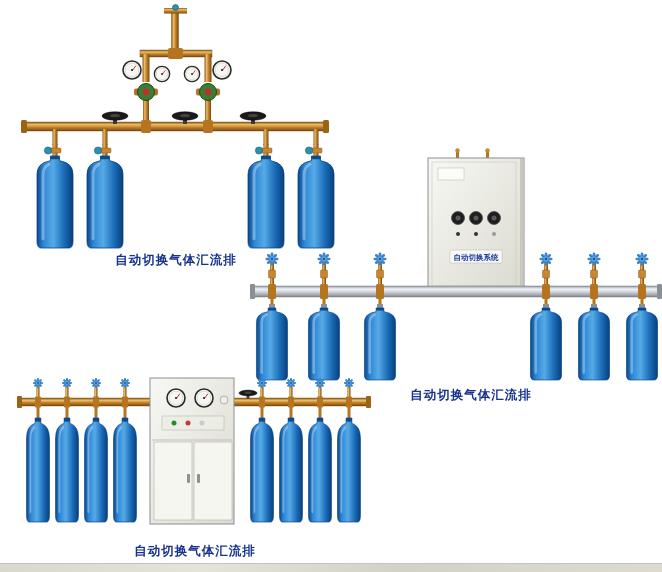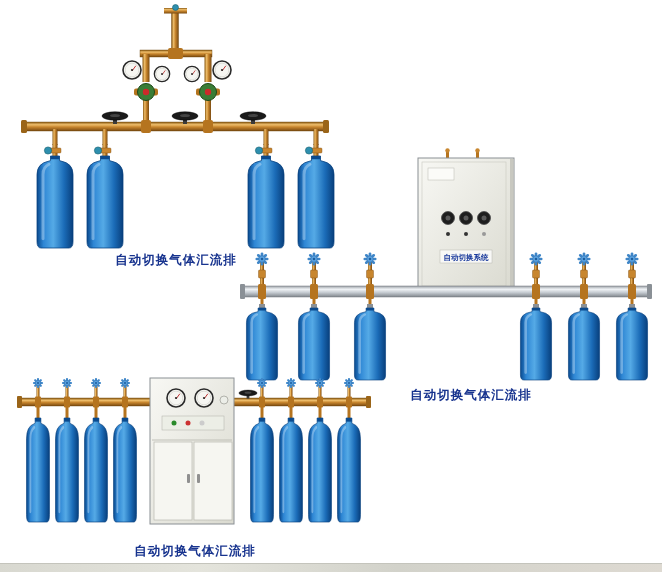--- a/index.html
+++ b/index.html
@@ -151,21 +151,21 @@
     <use href="#cylValveG" transform="translate(306,152)"></use>
 
     <use href="#bottleG" transform="translate(23,152) scale(1,0.92)"></use>
     <use href="#bottleG" transform="translate(73,152) scale(1,0.92)"></use>
     <use href="#bottleG" transform="translate(234,152) scale(1,0.92)"></use>
     <use href="#bottleG" transform="translate(284,152) scale(1,0.92)"></use>
   </svg>
 </div>
 <div class="caption" style="left:10px;top:252px;width:332px;">自动切换气体汇流排</div>
 
-<div class="figure" style="left:240px;top:148px;">
+<div class="figure" style="left:250px;top:148px;">
   <svg width="412" height="236" viewBox="0 0 412 236">
 
     <g>
       <rect x="206" y="2" width="3" height="9" fill="#b5741f"></rect>
       <rect x="236" y="2" width="3" height="9" fill="#b5741f"></rect>
       <circle cx="207.5" cy="2.5" r="2.2" fill="#c8862e"></circle>
       <circle cx="237.5" cy="2.5" r="2.2" fill="#c8862e"></circle>
       <rect x="178" y="10" width="96" height="132" fill="url(#cabGrad)" stroke="#8a8f94" stroke-width="1"></rect>
       <rect x="270" y="11" width="3.5" height="130" fill="#c8c8c0"></rect>
       <rect x="182" y="14" width="84" height="124" fill="none" stroke="#c8c8c0" stroke-width="0.6"></rect>

